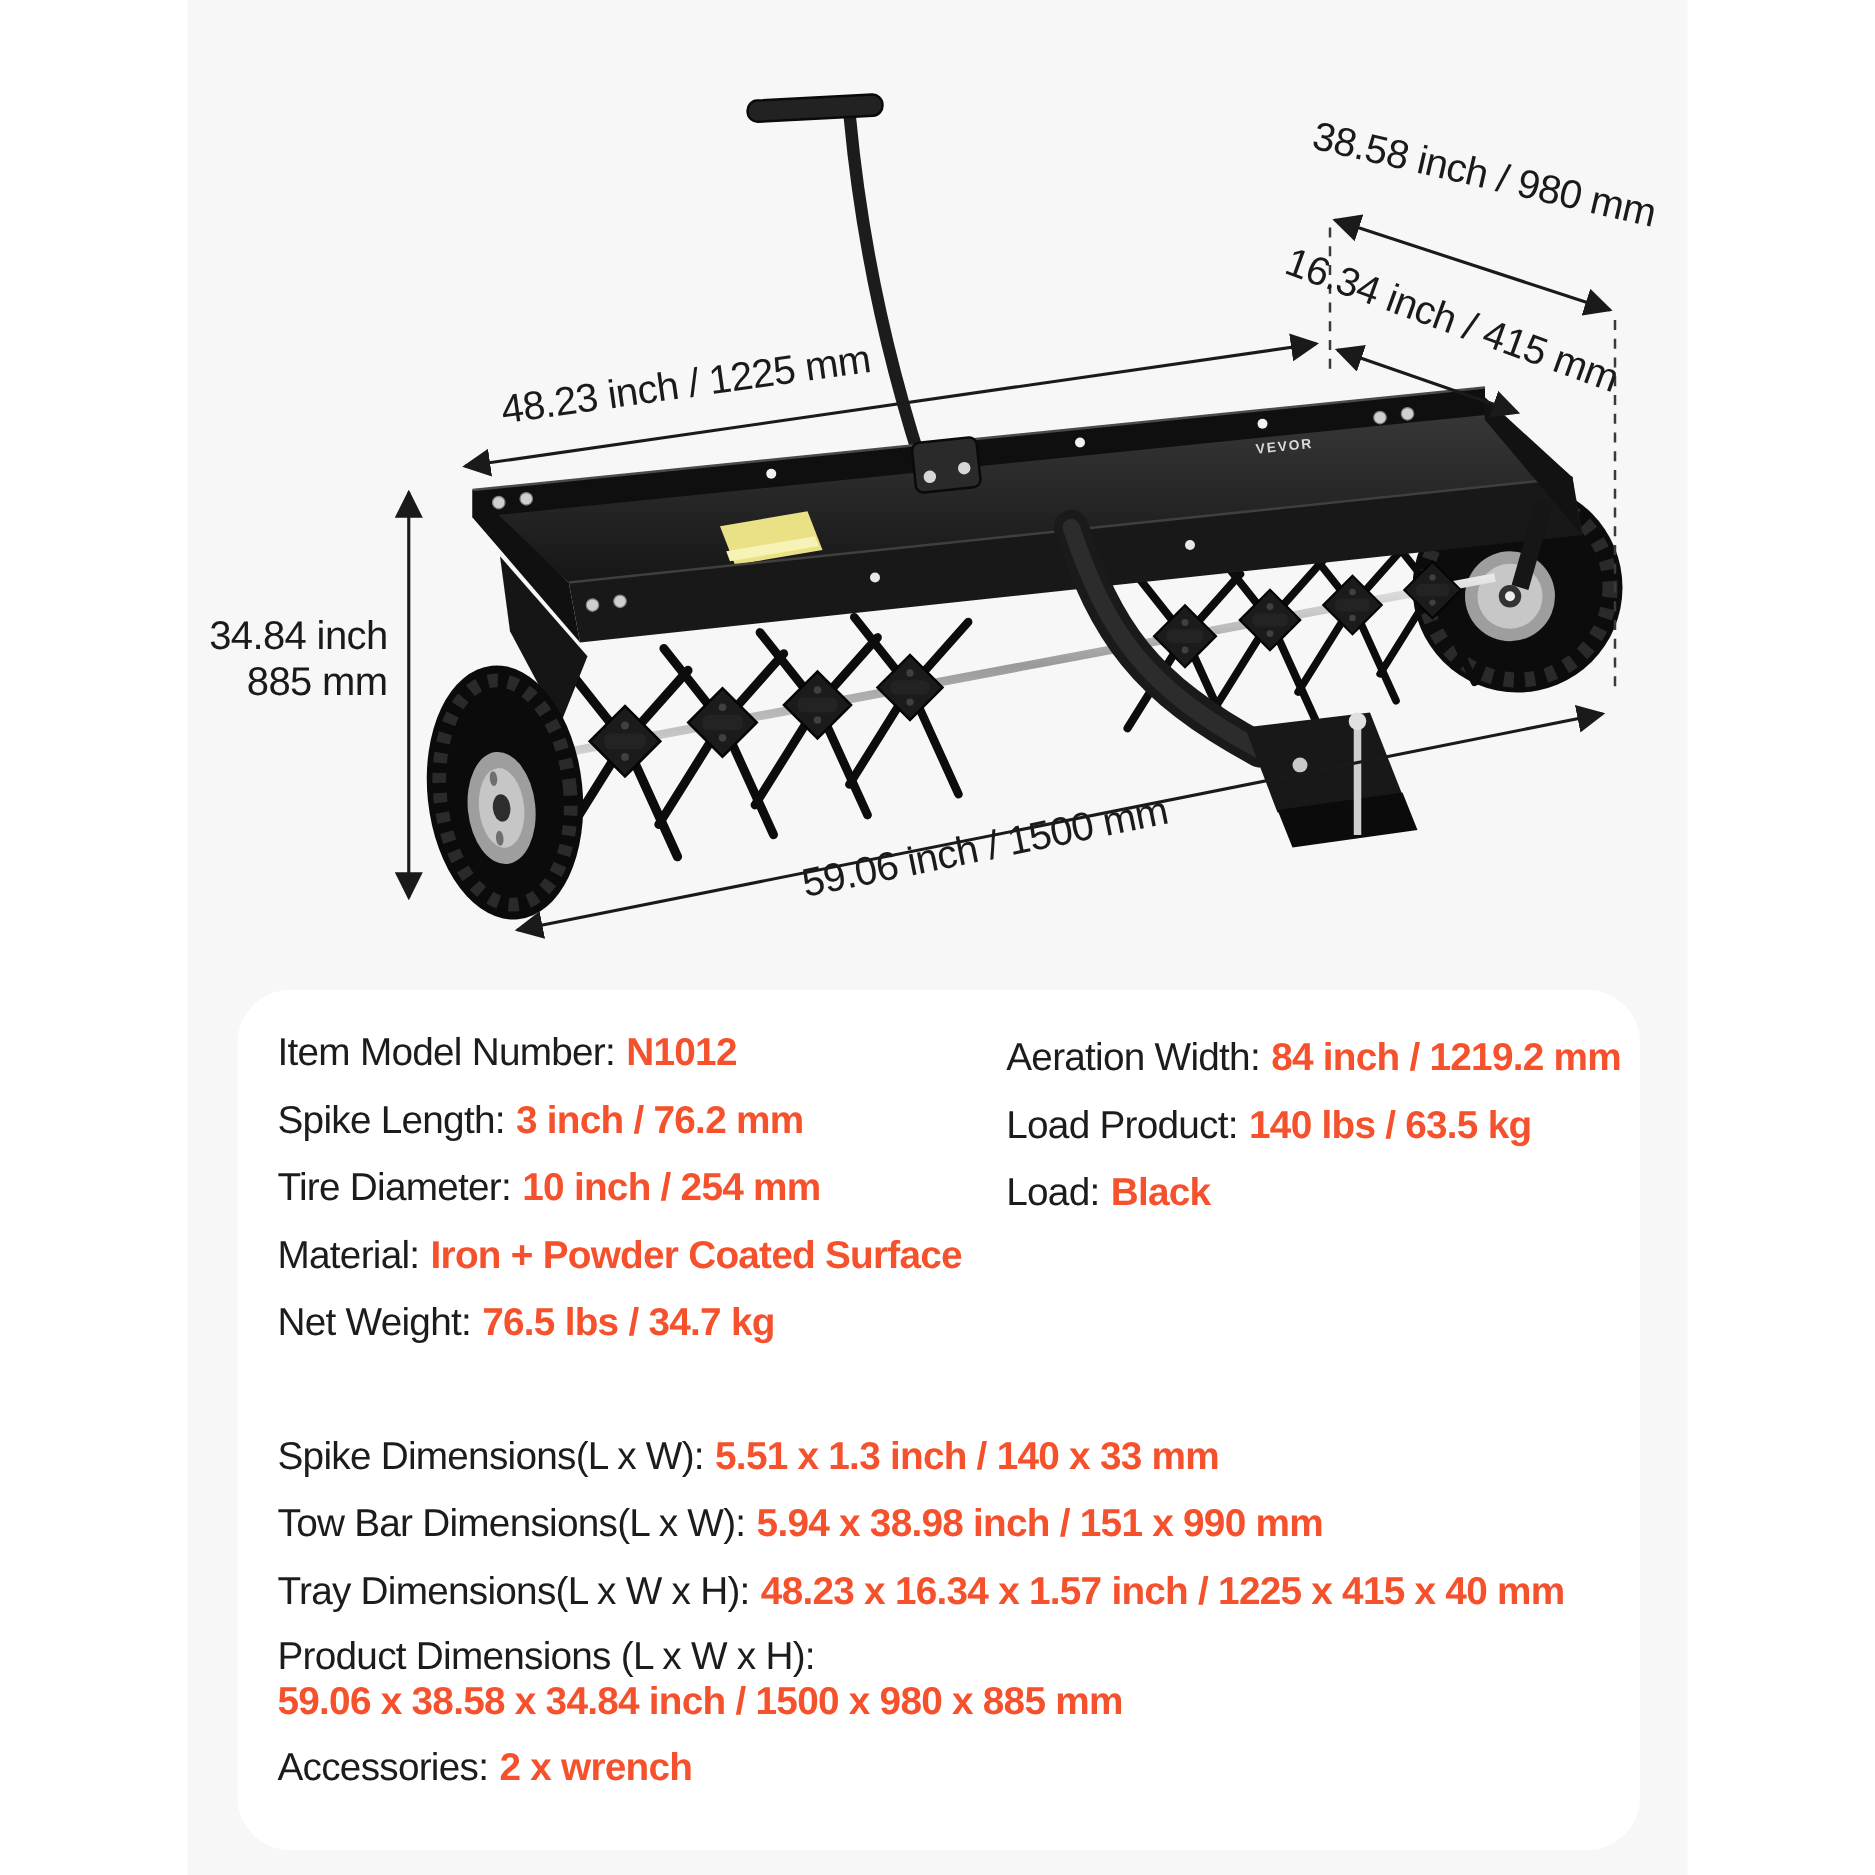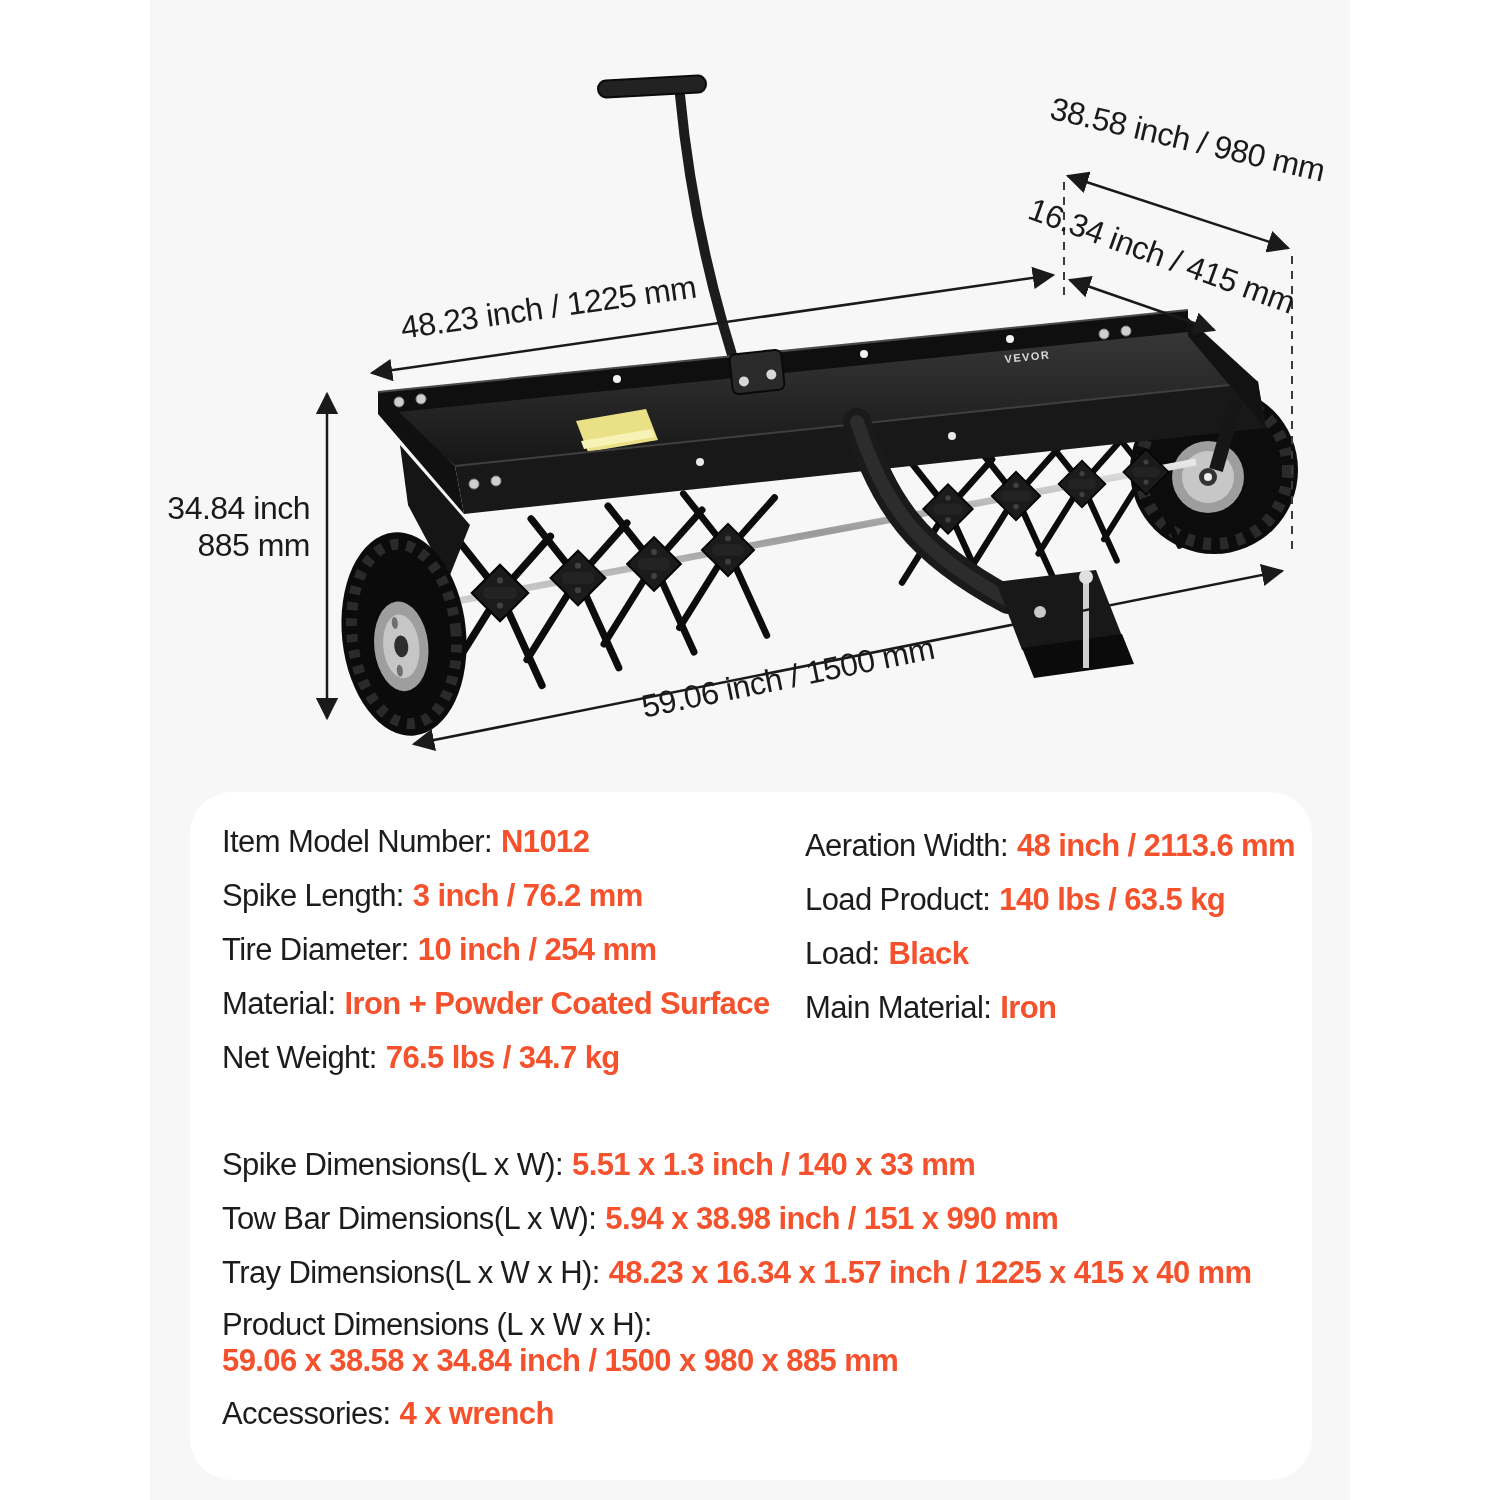--- a/index.html
+++ b/index.html
@@ -153,26 +153,25 @@
   </g>
 </svg>
 
 <div class="card">
   <div class="spec colL" style="top:32px"><span>Item Model Number:</span><span class="val">N1012</span></div>
   <div class="spec colL" style="top:86px"><span>Spike Length:</span><span class="val">3 inch / 76.2 mm</span></div>
   <div class="spec colL" style="top:140px"><span>Tire Diameter:</span><span class="val">10 inch / 254 mm</span></div>
   <div class="spec colL" style="top:194px"><span>Material:</span><span class="val">Iron + Powder Coated Surface</span></div>
   <div class="spec colL" style="top:248px"><span>Net Weight:</span><span class="val">76.5 lbs / 34.7 kg</span></div>
 
-  <div class="spec colR" style="top:36px"><span>Aeration Width:</span><span class="val">48 inch / 2113.6 mm</span></div>
+  <div class="spec colR" style="top:36px"><span>Aeration Width:</span><span class="val">84 inch / 1219.2 mm</span></div>
   <div class="spec colR" style="top:90px"><span>Load Product:</span><span class="val">140 lbs / 63.5 kg</span></div>
   <div class="spec colR" style="top:144px"><span>Load:</span><span class="val">Black</span></div>
-  <div class="spec colR" style="top:198px"><span>Main Material:</span><span class="val">Iron</span></div>
 
   <div class="spec colL" style="top:355px"><span>Spike Dimensions(L x W):</span><span class="val">5.51 x 1.3 inch / 140 x 33 mm</span></div>
   <div class="spec colL" style="top:409px"><span>Tow Bar Dimensions(L x W):</span><span class="val">5.94 x 38.98 inch / 151 x 990 mm</span></div>
   <div class="spec colL" style="top:463px"><span>Tray Dimensions(L x W x H):</span><span class="val">48.23 x 16.34 x 1.57 inch / 1225 x 415 x 40 mm</span></div>
 
   <div class="spec colL" style="top:515px"><span>Product Dimensions (L x W x H):</span></div>
   <div class="spec colL" style="top:551px"><span class="val" style="margin-left:0">59.06 x 38.58 x 34.84 inch / 1500 x 980 x 885 mm</span></div>
 
-  <div class="spec colL" style="top:604px"><span>Accessories:</span><span class="val">4 x wrench</span></div>
+  <div class="spec colL" style="top:604px"><span>Accessories:</span><span class="val">2 x wrench</span></div>
 </div>
 
 </body></html>

